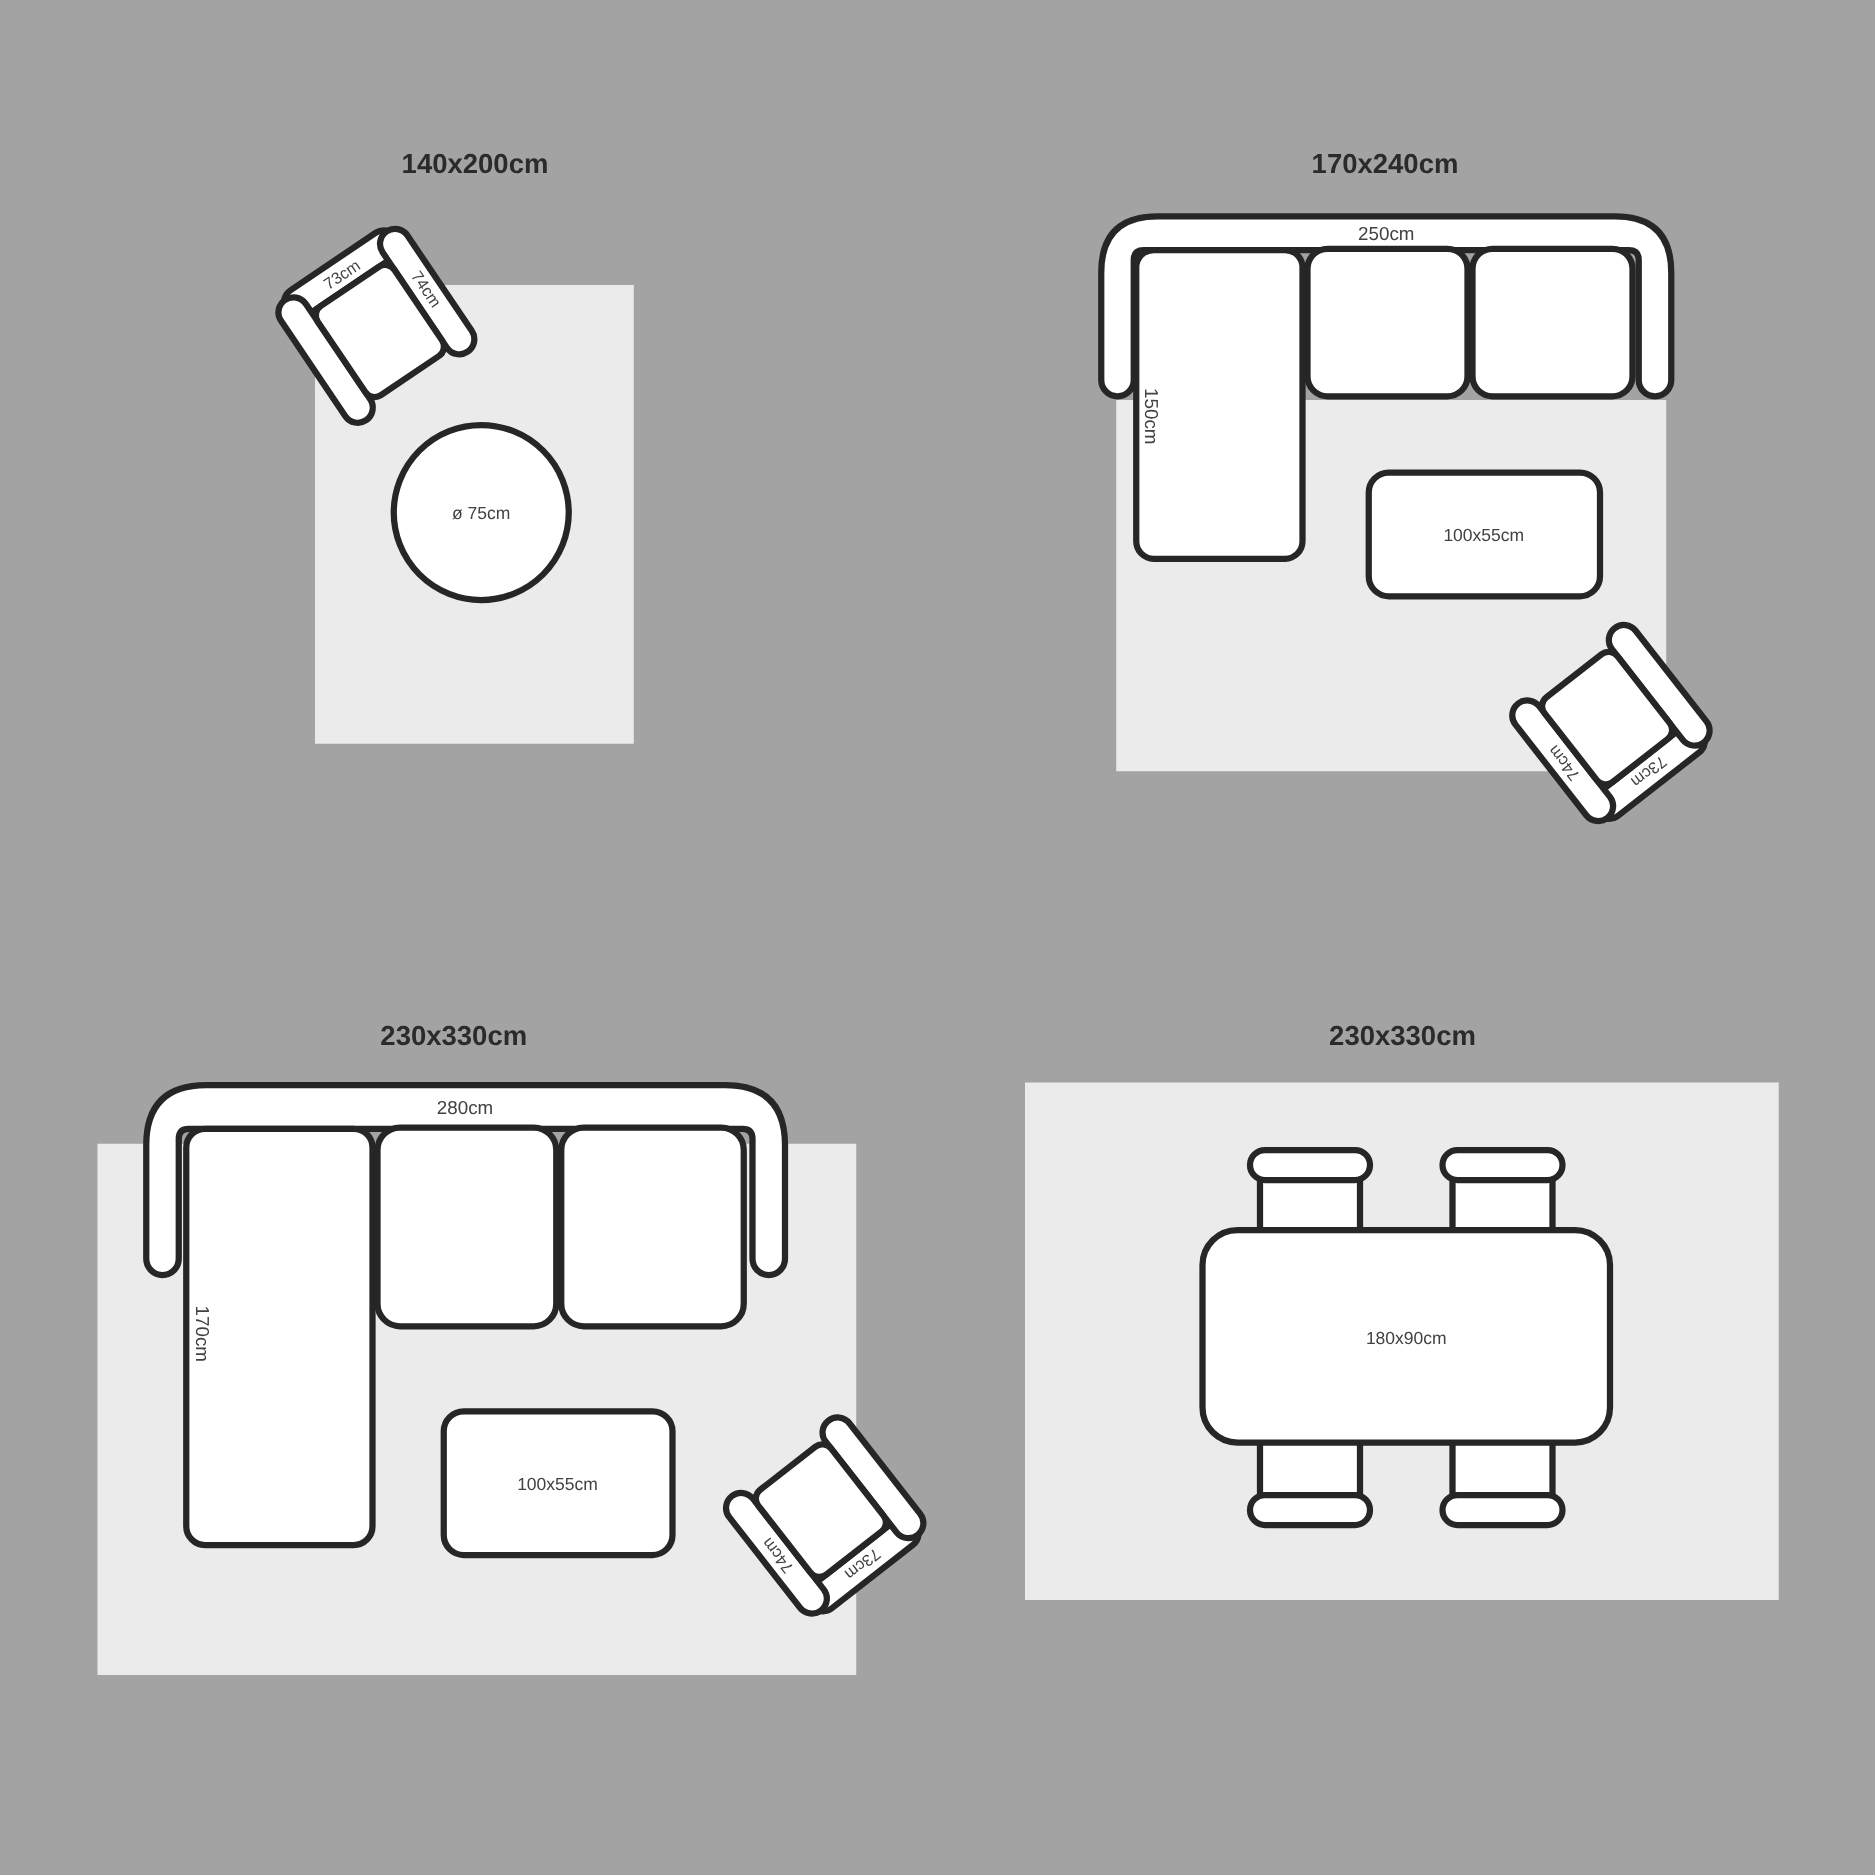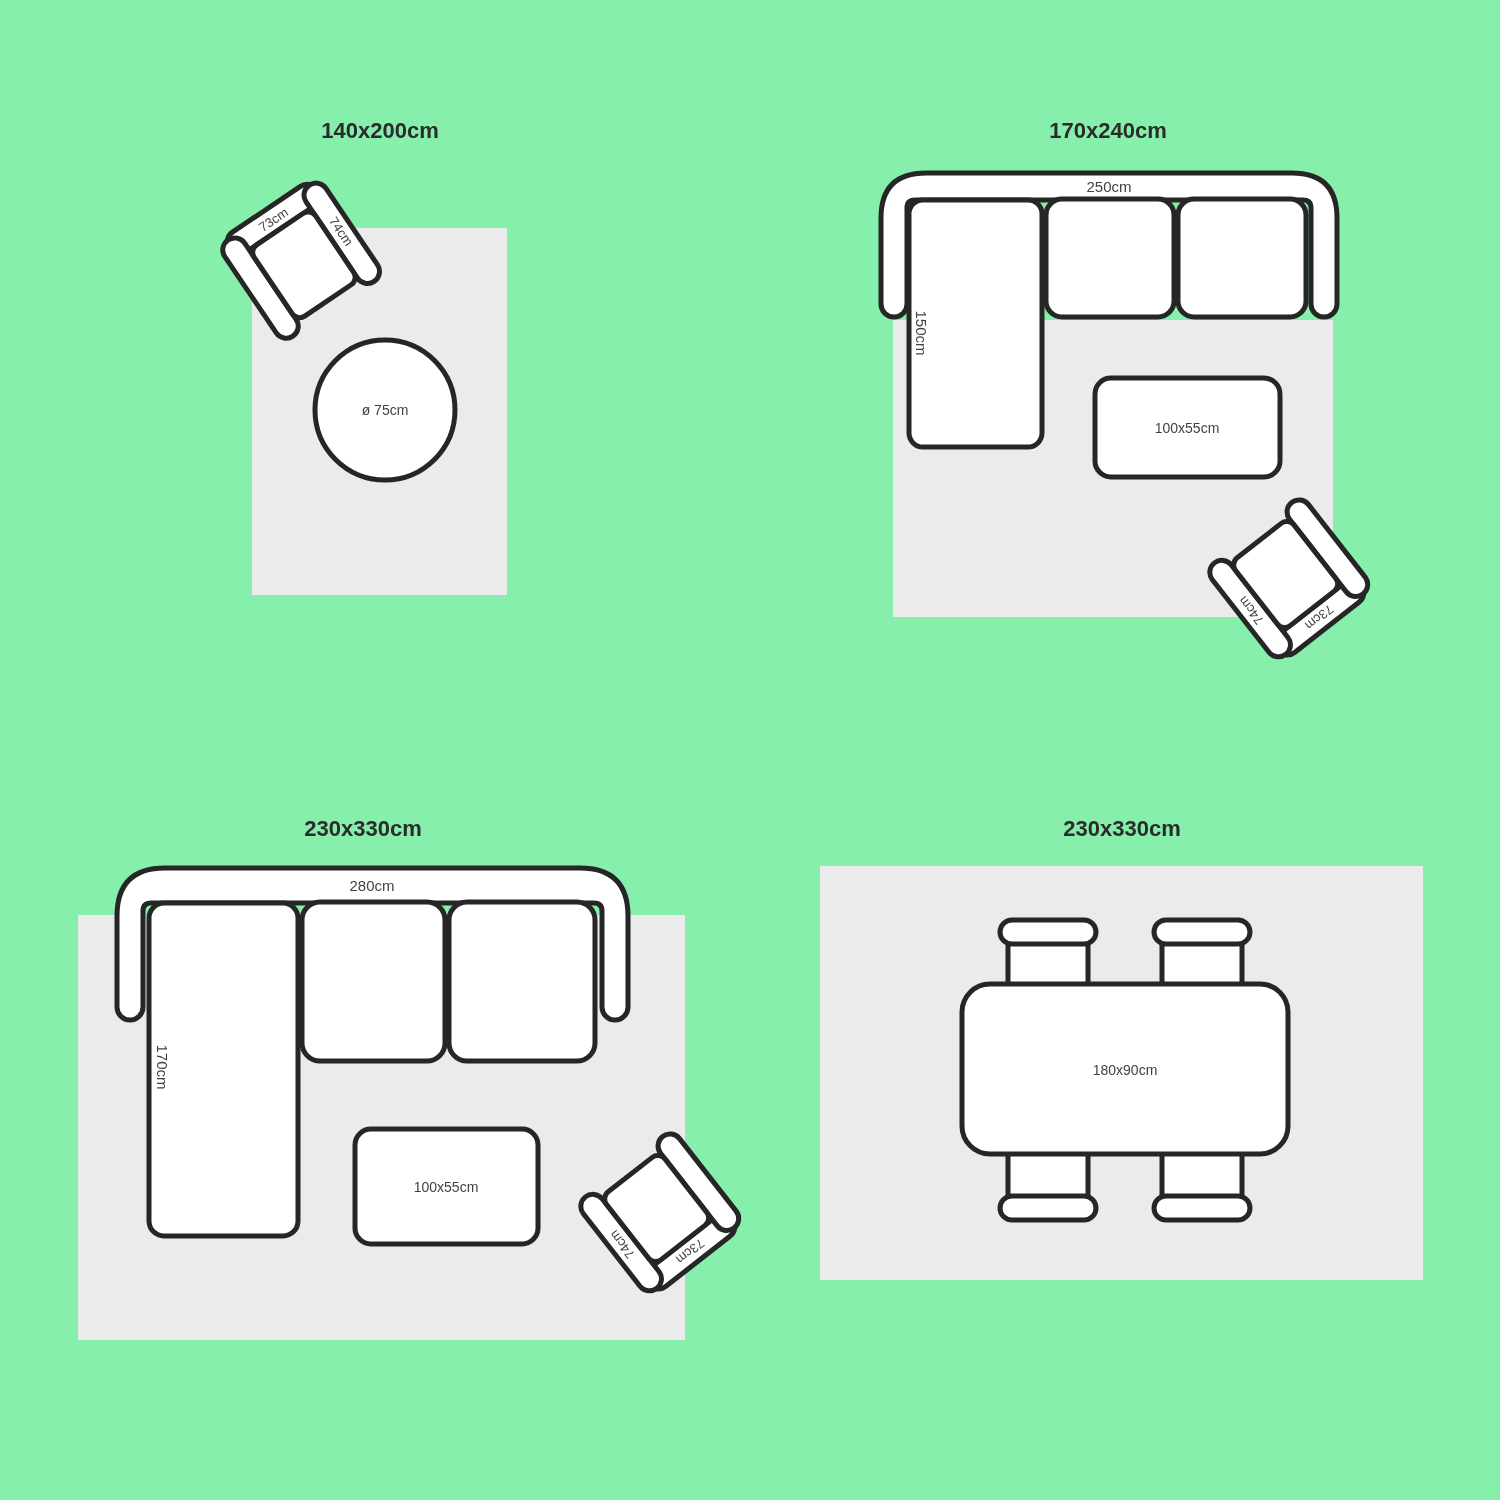--- a/index.html
+++ b/index.html
@@ -4,21 +4,21 @@
 <style>
   html, body {
     margin: 0;
     padding: 0;
     background: #ffffff;
   }
   .canvas {
     position: relative;
     width: 1500px;
     height: 1500px;
-    background: #86efac;
+    background: #a3a3a3;
     font-family: "Liberation Sans", sans-serif;
   }
   svg text {
     font-family: "Liberation Sans", sans-serif;
   }
   .rug {
     fill: var(--rug-color, #ebebeb);
     stroke: none;
   }
   .furniture {

